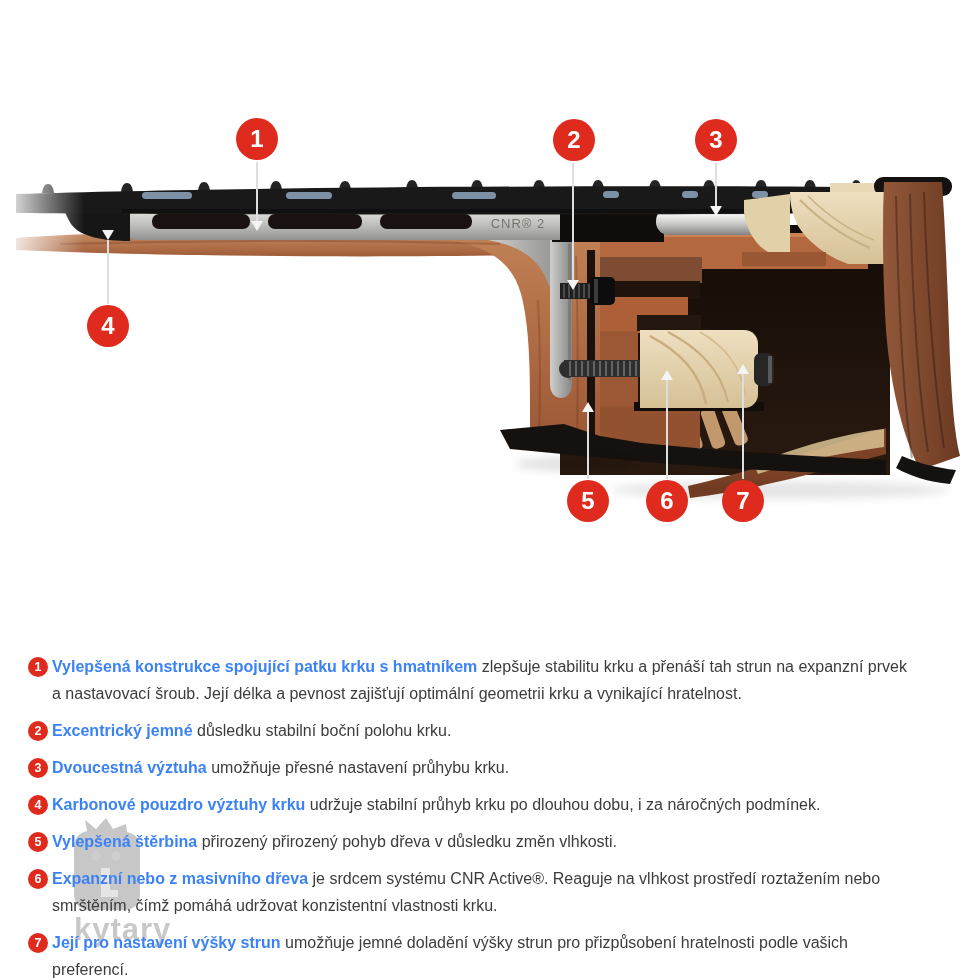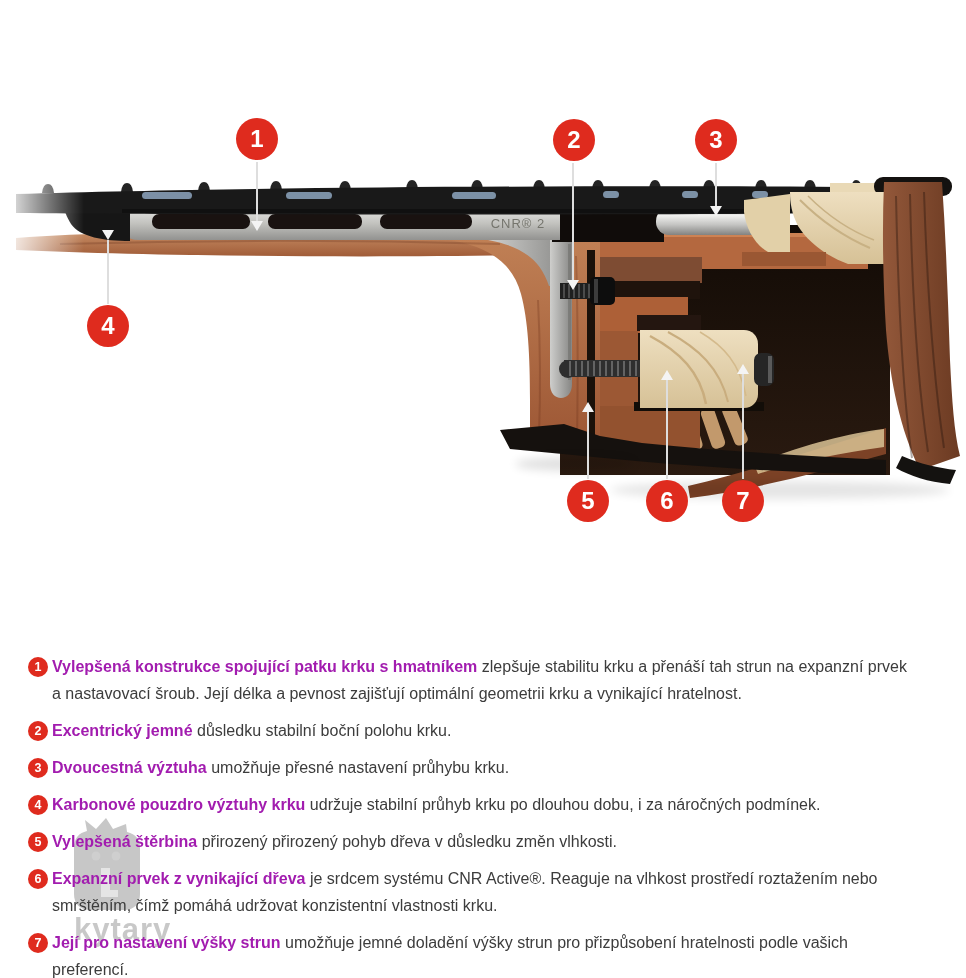--- a/index.html
+++ b/index.html
@@ -9,21 +9,21 @@
   .callout{position:absolute;width:42px;height:42px;border-radius:50%;
            background:#df2b1e;color:#ffffff;display:flex;align-items:center;justify-content:center;
            font-size:24px;font-weight:700;z-index:5;}
   
   #legend{position:absolute;left:28px;top:653px;width:884px;z-index:2;}
   .item{position:relative;padding-left:24px;margin-bottom:10px;
         font-size:16px;line-height:27px;color:#3c3c3c;}
   .item .badge{position:absolute;left:0;top:3.5px;width:20px;height:20px;border-radius:50%;
         background:#df2b1e;color:#fff;font-size:12.5px;font-weight:700;line-height:20px;
         text-align:center;padding-left:0;}
-  .item .b{font-weight:700;color:#a21caf;}
+  .item .b{font-weight:700;color:#3b82f6;}
   
   #watermark{position:absolute;left:66px;top:816px;z-index:1;text-align:left;}
   #watermark .wm-text{font-size:31px;font-weight:700;letter-spacing:1px;color:#9c9c9c;
         opacity:.55;margin-top:-4px;margin-left:8px;}
   svg text{font-family:"Liberation Sans",sans-serif;}
 </style>
 </head>
 <body>
 
 <div id="stage">
@@ -297,21 +297,21 @@
       <span class="b">Karbonové pouzdro výztuhy krku</span>
       <span class="t">udržuje stabilní průhyb krku po dlouhou dobu, i za náročných podmínek.</span>
     </div>
     <div class="item">
       <span class="badge">5</span>
       <span class="b">Vylepšená štěrbina</span>
       <span class="t">přirozený přirozený pohyb dřeva v důsledku změn vlhkosti.</span>
     </div>
     <div class="item">
       <span class="badge">6</span>
-      <span class="b">Expanzní prvek z vynikající dřeva</span>
+      <span class="b">Expanzní nebo z masivního dřeva</span>
       <span class="t">je srdcem systému CNR Active®. Reaguje na vlhkost prostředí roztažením nebo smrštěním, čímž pomáhá udržovat konzistentní vlastnosti krku.</span>
     </div>
     <div class="item">
       <span class="badge">7</span>
       <span class="b">Její pro nastavení výšky strun</span>
       <span class="t">umožňuje jemné doladění výšky strun pro přizpůsobení hratelnosti podle vašich preferencí.</span>
     </div>
   </div>
 
 </div>

